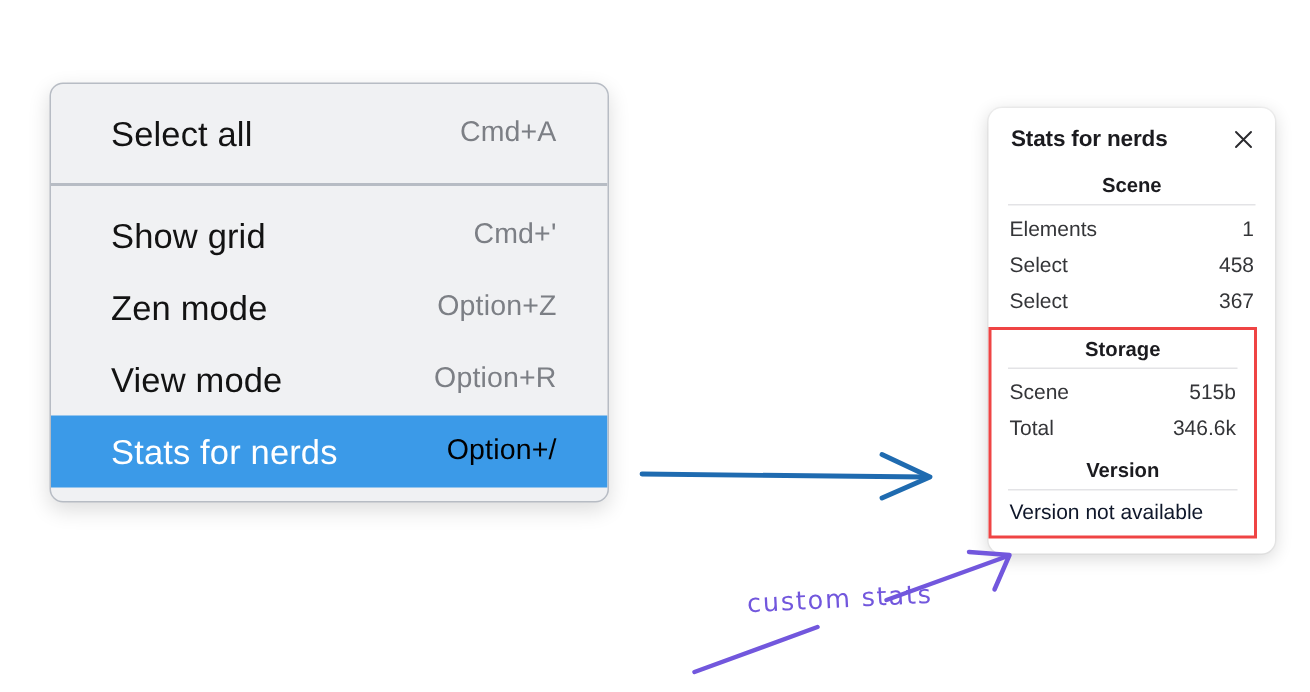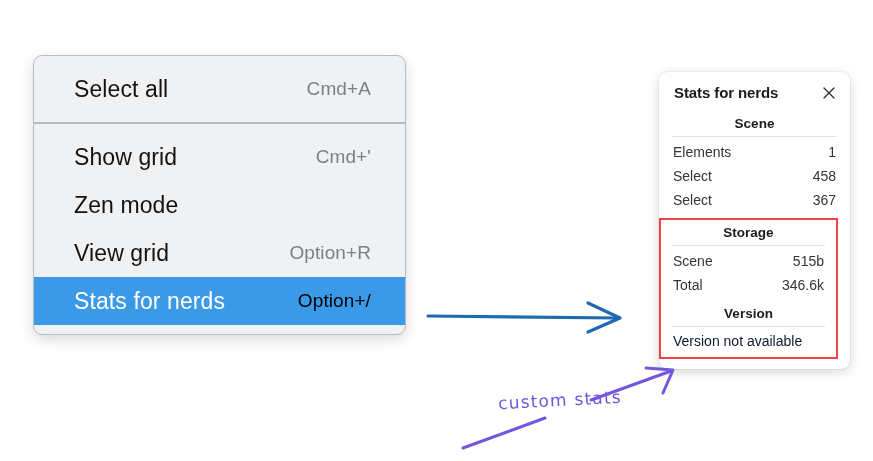--- a/index.html
+++ b/index.html
@@ -167,23 +167,24 @@
     </div>
   </div>
 
   <div class="menu-section">
     <div class="menu-row">
       <span class="label">Show grid</span>
       <span class="shortcut">Cmd+'</span>
     </div>
     <div class="menu-row">
       <span class="label">Zen mode</span>
-    </div>
-    <div class="menu-row">
-      <span class="label">View grid</span>
+      <span class="shortcut">Option+Z</span>
+    </div>
+    <div class="menu-row">
+      <span class="label">View mode</span>
       <span class="shortcut">Option+R</span>
     </div>
     <div class="menu-row selected">
       <span class="label">Stats for nerds</span>
       <span class="shortcut">Option+/</span>
     </div>
   </div>
 
 </div>
 

